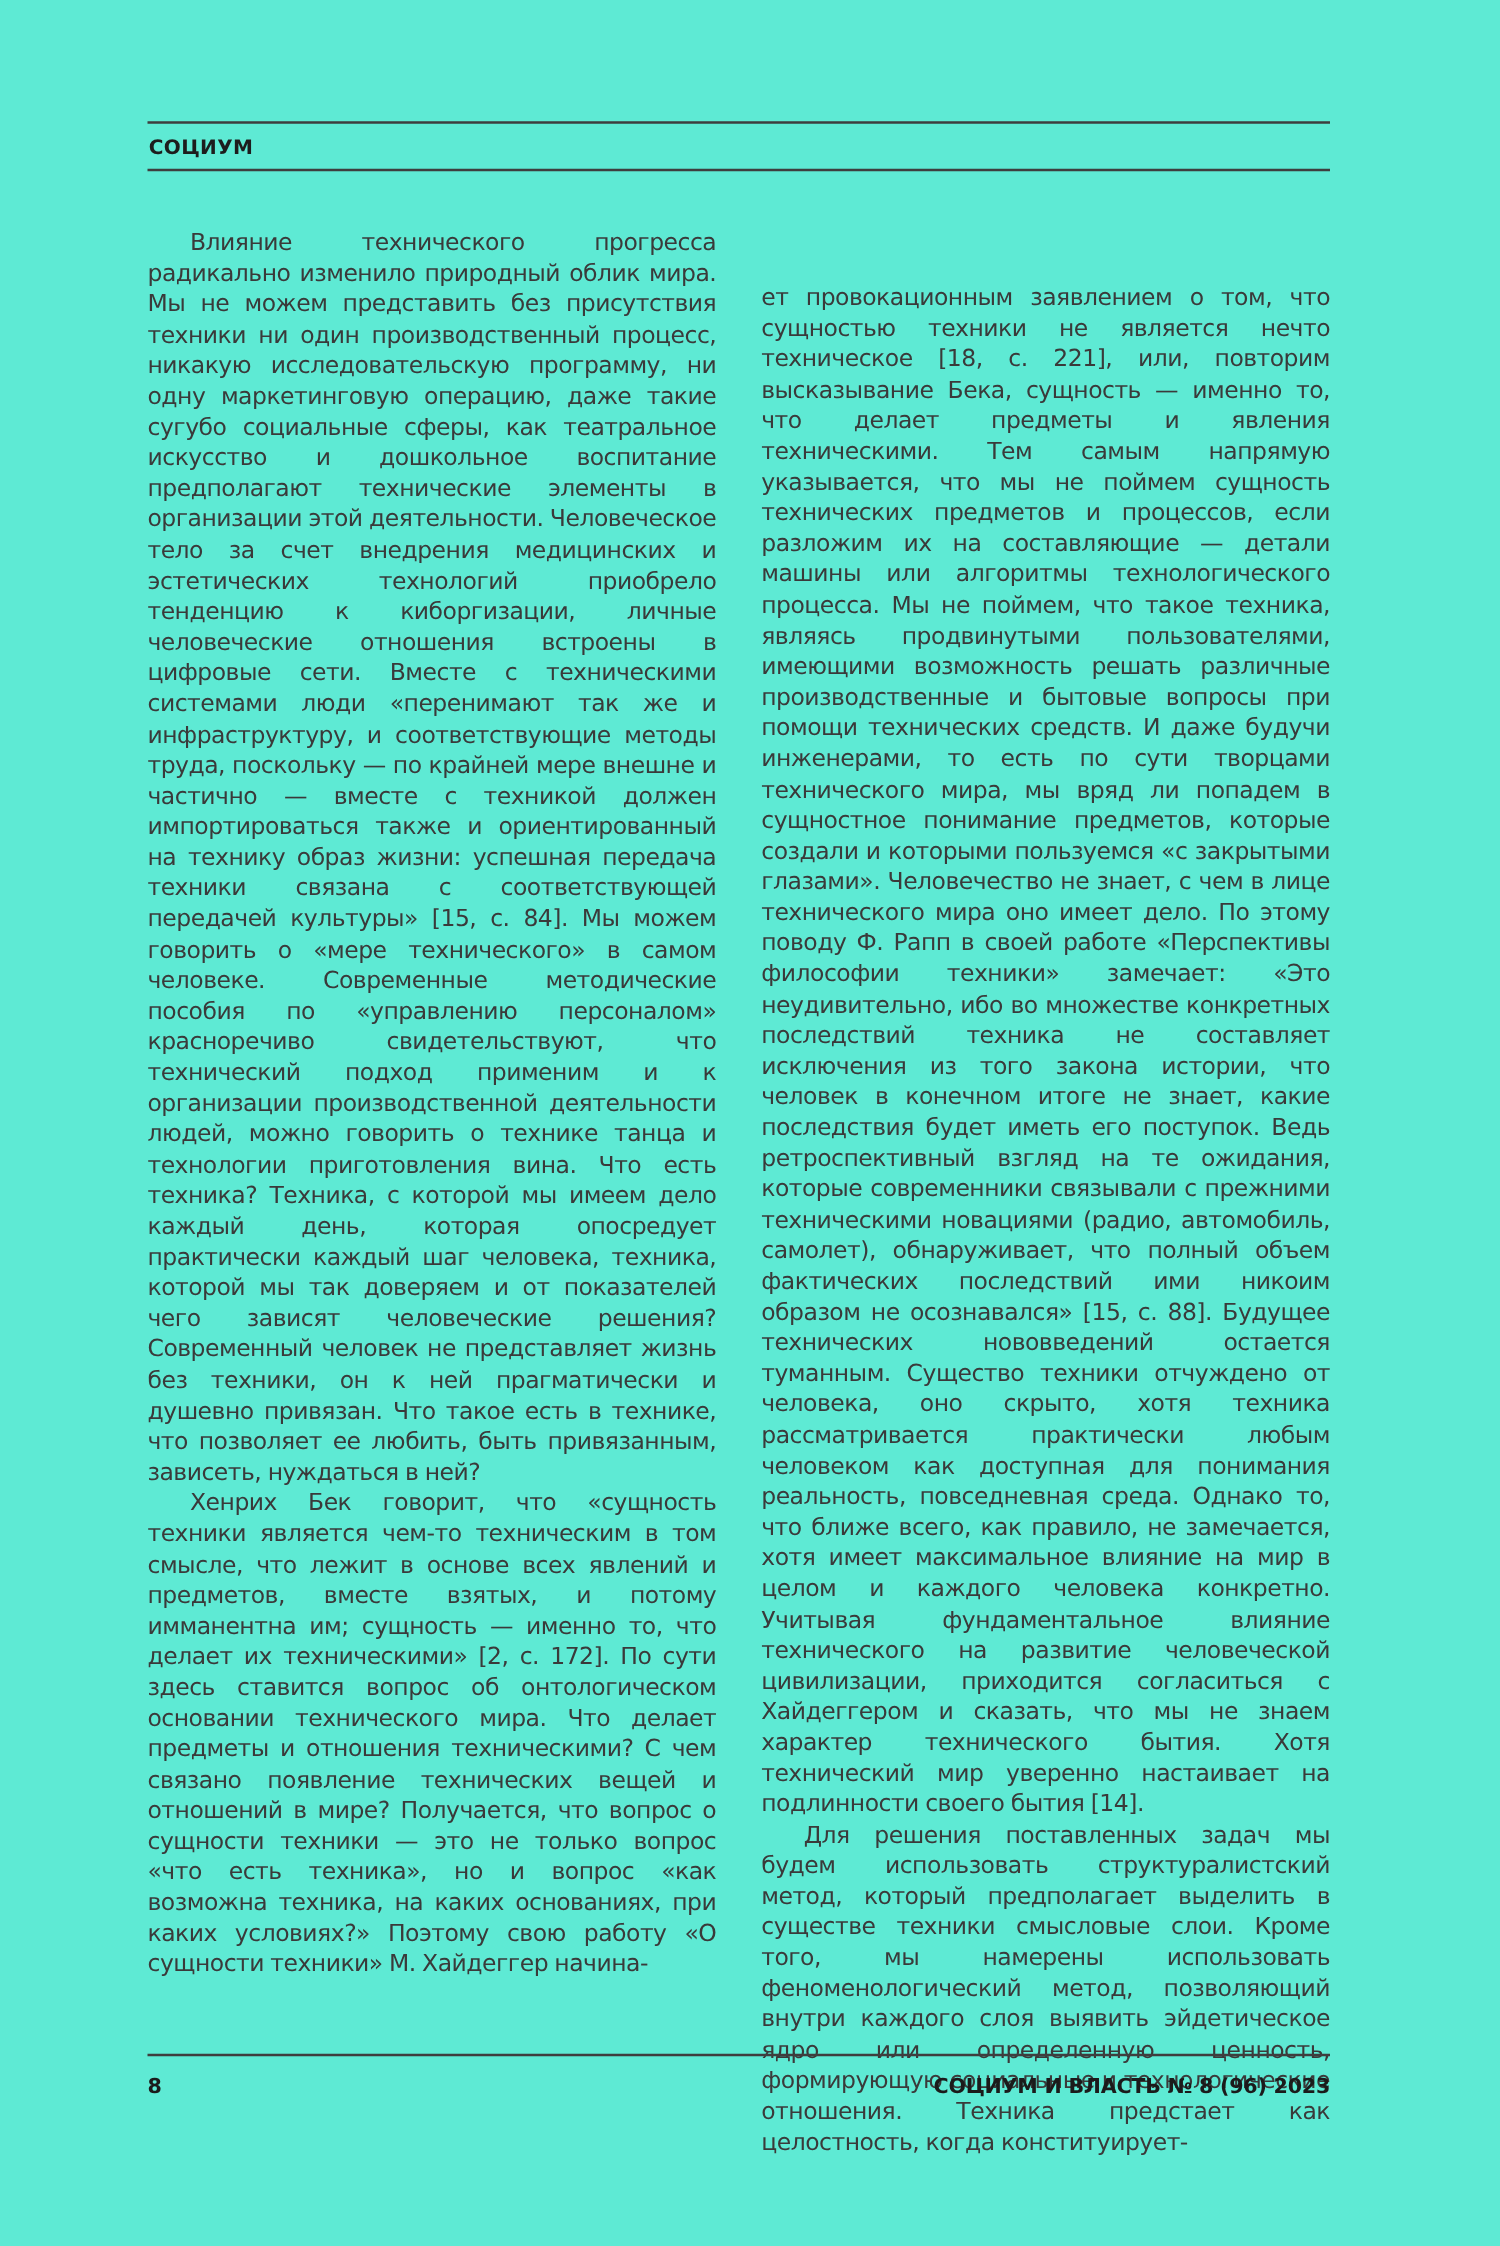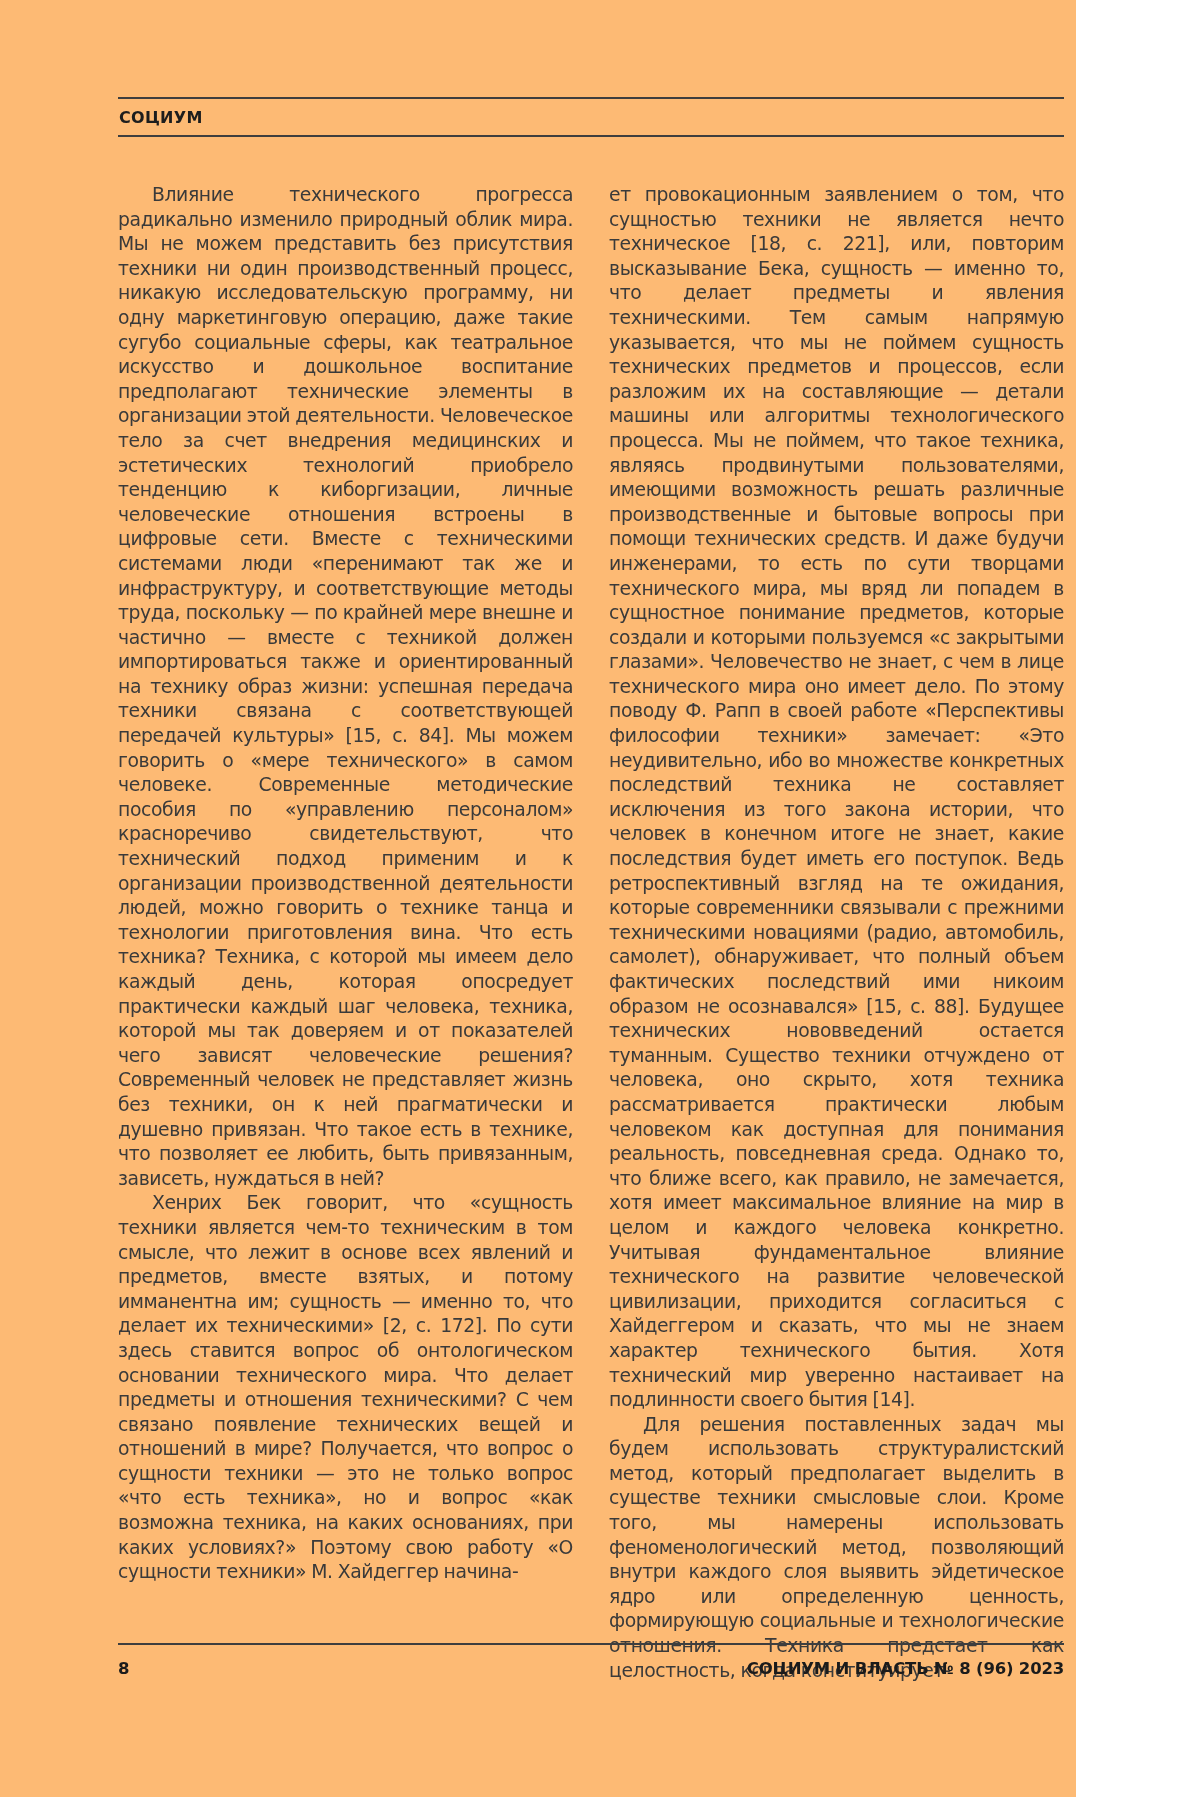--- a/index.html
+++ b/index.html
@@ -2,23 +2,23 @@
 <html lang="ru"><head>
 <meta charset="utf-8">
 <style>
   html, body {
     margin: 0;
     padding: 0;
     background: #ffffff;
   }
   .page {
     position: relative;
-    width: 1076px;
+    width: 1200px;
     height: 1797px;
-    background: #fdba74;
+    background: #5eead4;
     font-family: "DejaVu Sans", sans-serif;
     overflow: hidden;
   }
   .content {
     position: absolute;
     left: 118px;
     top: 0;
     width: 946px;
   }
   .rule {
@@ -47,20 +47,21 @@
     word-spacing: -0.5px;
     color: #3a3a3a;
     text-align: justify;
   }
   .col p {
     margin: 0;
     text-indent: 34px;
   }
   .col p.continued {
     text-indent: 0;
+    margin-top: 44px;
   }
   h2.intro-heading {
     font-size: 19px;
     line-height: 24.6px;
     font-weight: bold;
     color: #2f2f2f;
     margin: 0 0 24.6px 34px;
     text-align: left;
     letter-spacing: -0.2px;
   }

